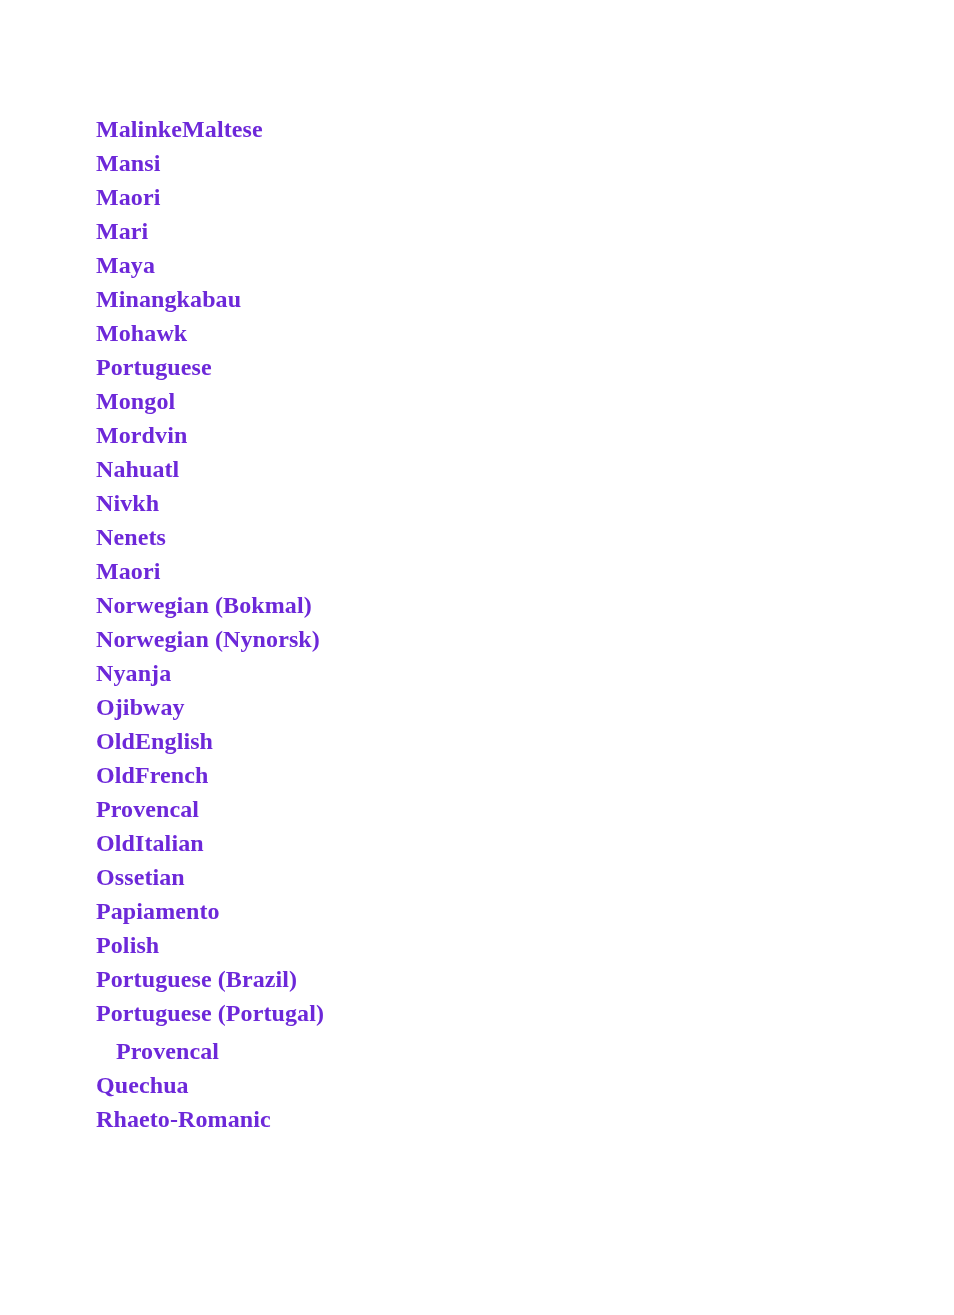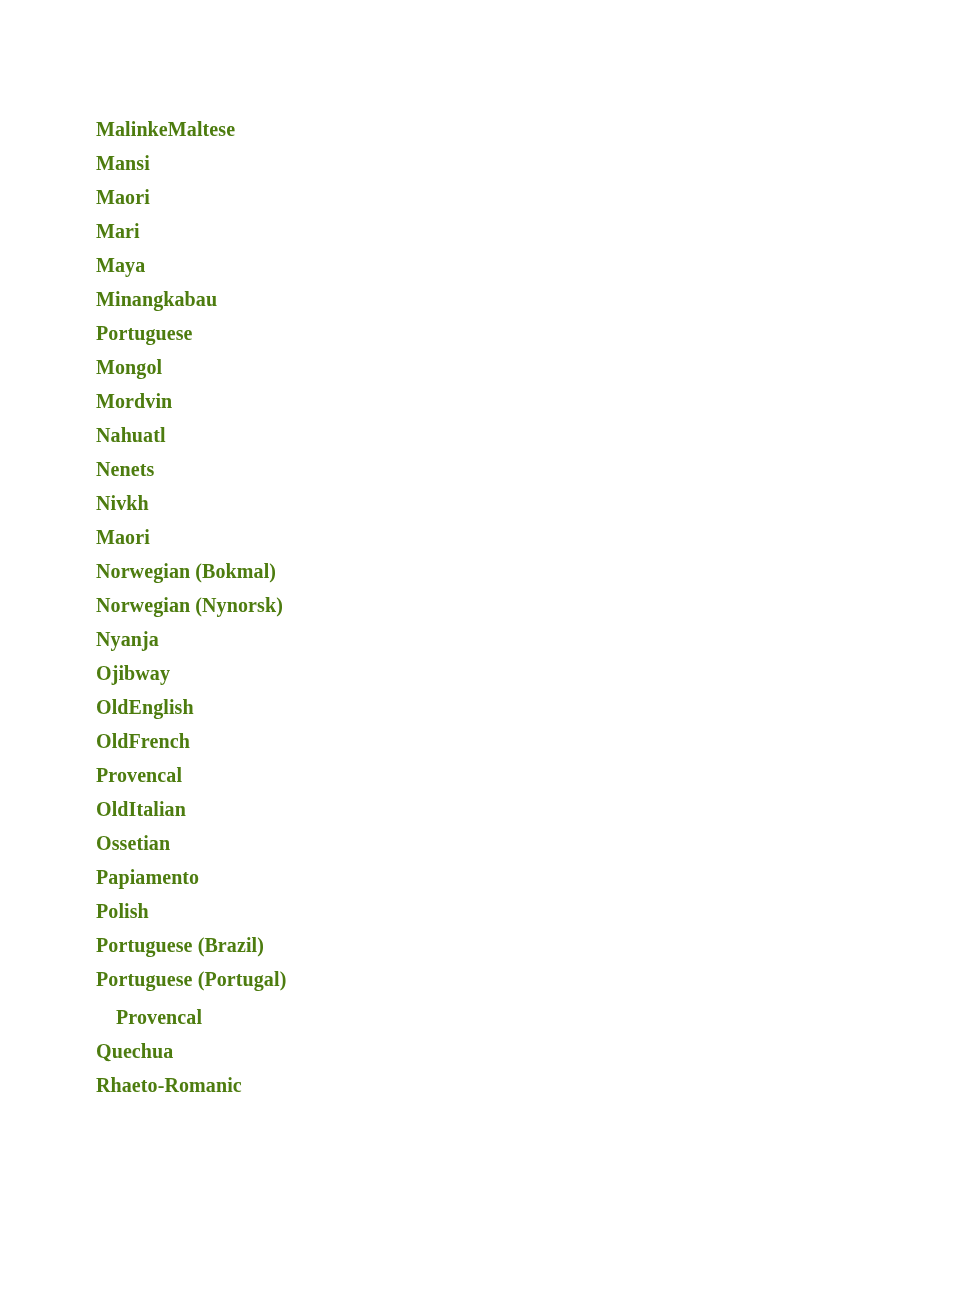--- a/index.html
+++ b/index.html
@@ -22,23 +22,23 @@
     box-sizing: border-box;
   }
   .doc-body {
     position: absolute;
     top: 112px;
     left: 96px;
     right: 40px;
   }
   .lang-line {
     font-family: "Liberation Serif", "DejaVu Serif", serif;
-    font-size: 20px;
+    font-size: 24px;
     font-weight: bold;
-    color: #4d7c0f;
+    color: #6d28d9;
     line-height: 34px;
     height: 34px;
     letter-spacing: 0.1px;
     white-space: nowrap;
   }
   .lang-line.gap-before {
     margin-top: 4px;
     margin-left: 20px;
   }
 </style>
@@ -46,26 +46,27 @@
 <body>
 
 <div class="page">
   <div class="doc-body" id="language-list">
       <div class="lang-line">MalinkeMaltese</div>
       <div class="lang-line">Mansi</div>
       <div class="lang-line">Maori</div>
       <div class="lang-line">Mari</div>
       <div class="lang-line">Maya</div>
       <div class="lang-line">Minangkabau</div>
+      <div class="lang-line">Mohawk</div>
       <div class="lang-line">Portuguese</div>
       <div class="lang-line">Mongol</div>
       <div class="lang-line">Mordvin</div>
       <div class="lang-line">Nahuatl</div>
+      <div class="lang-line">Nivkh</div>
       <div class="lang-line">Nenets</div>
-      <div class="lang-line">Nivkh</div>
       <div class="lang-line">Maori</div>
       <div class="lang-line">Norwegian (Bokmal)</div>
       <div class="lang-line">Norwegian (Nynorsk)</div>
       <div class="lang-line">Nyanja</div>
       <div class="lang-line">Ojibway</div>
       <div class="lang-line">OldEnglish</div>
       <div class="lang-line">OldFrench</div>
       <div class="lang-line">Provencal</div>
       <div class="lang-line">OldItalian</div>
       <div class="lang-line">Ossetian</div>

